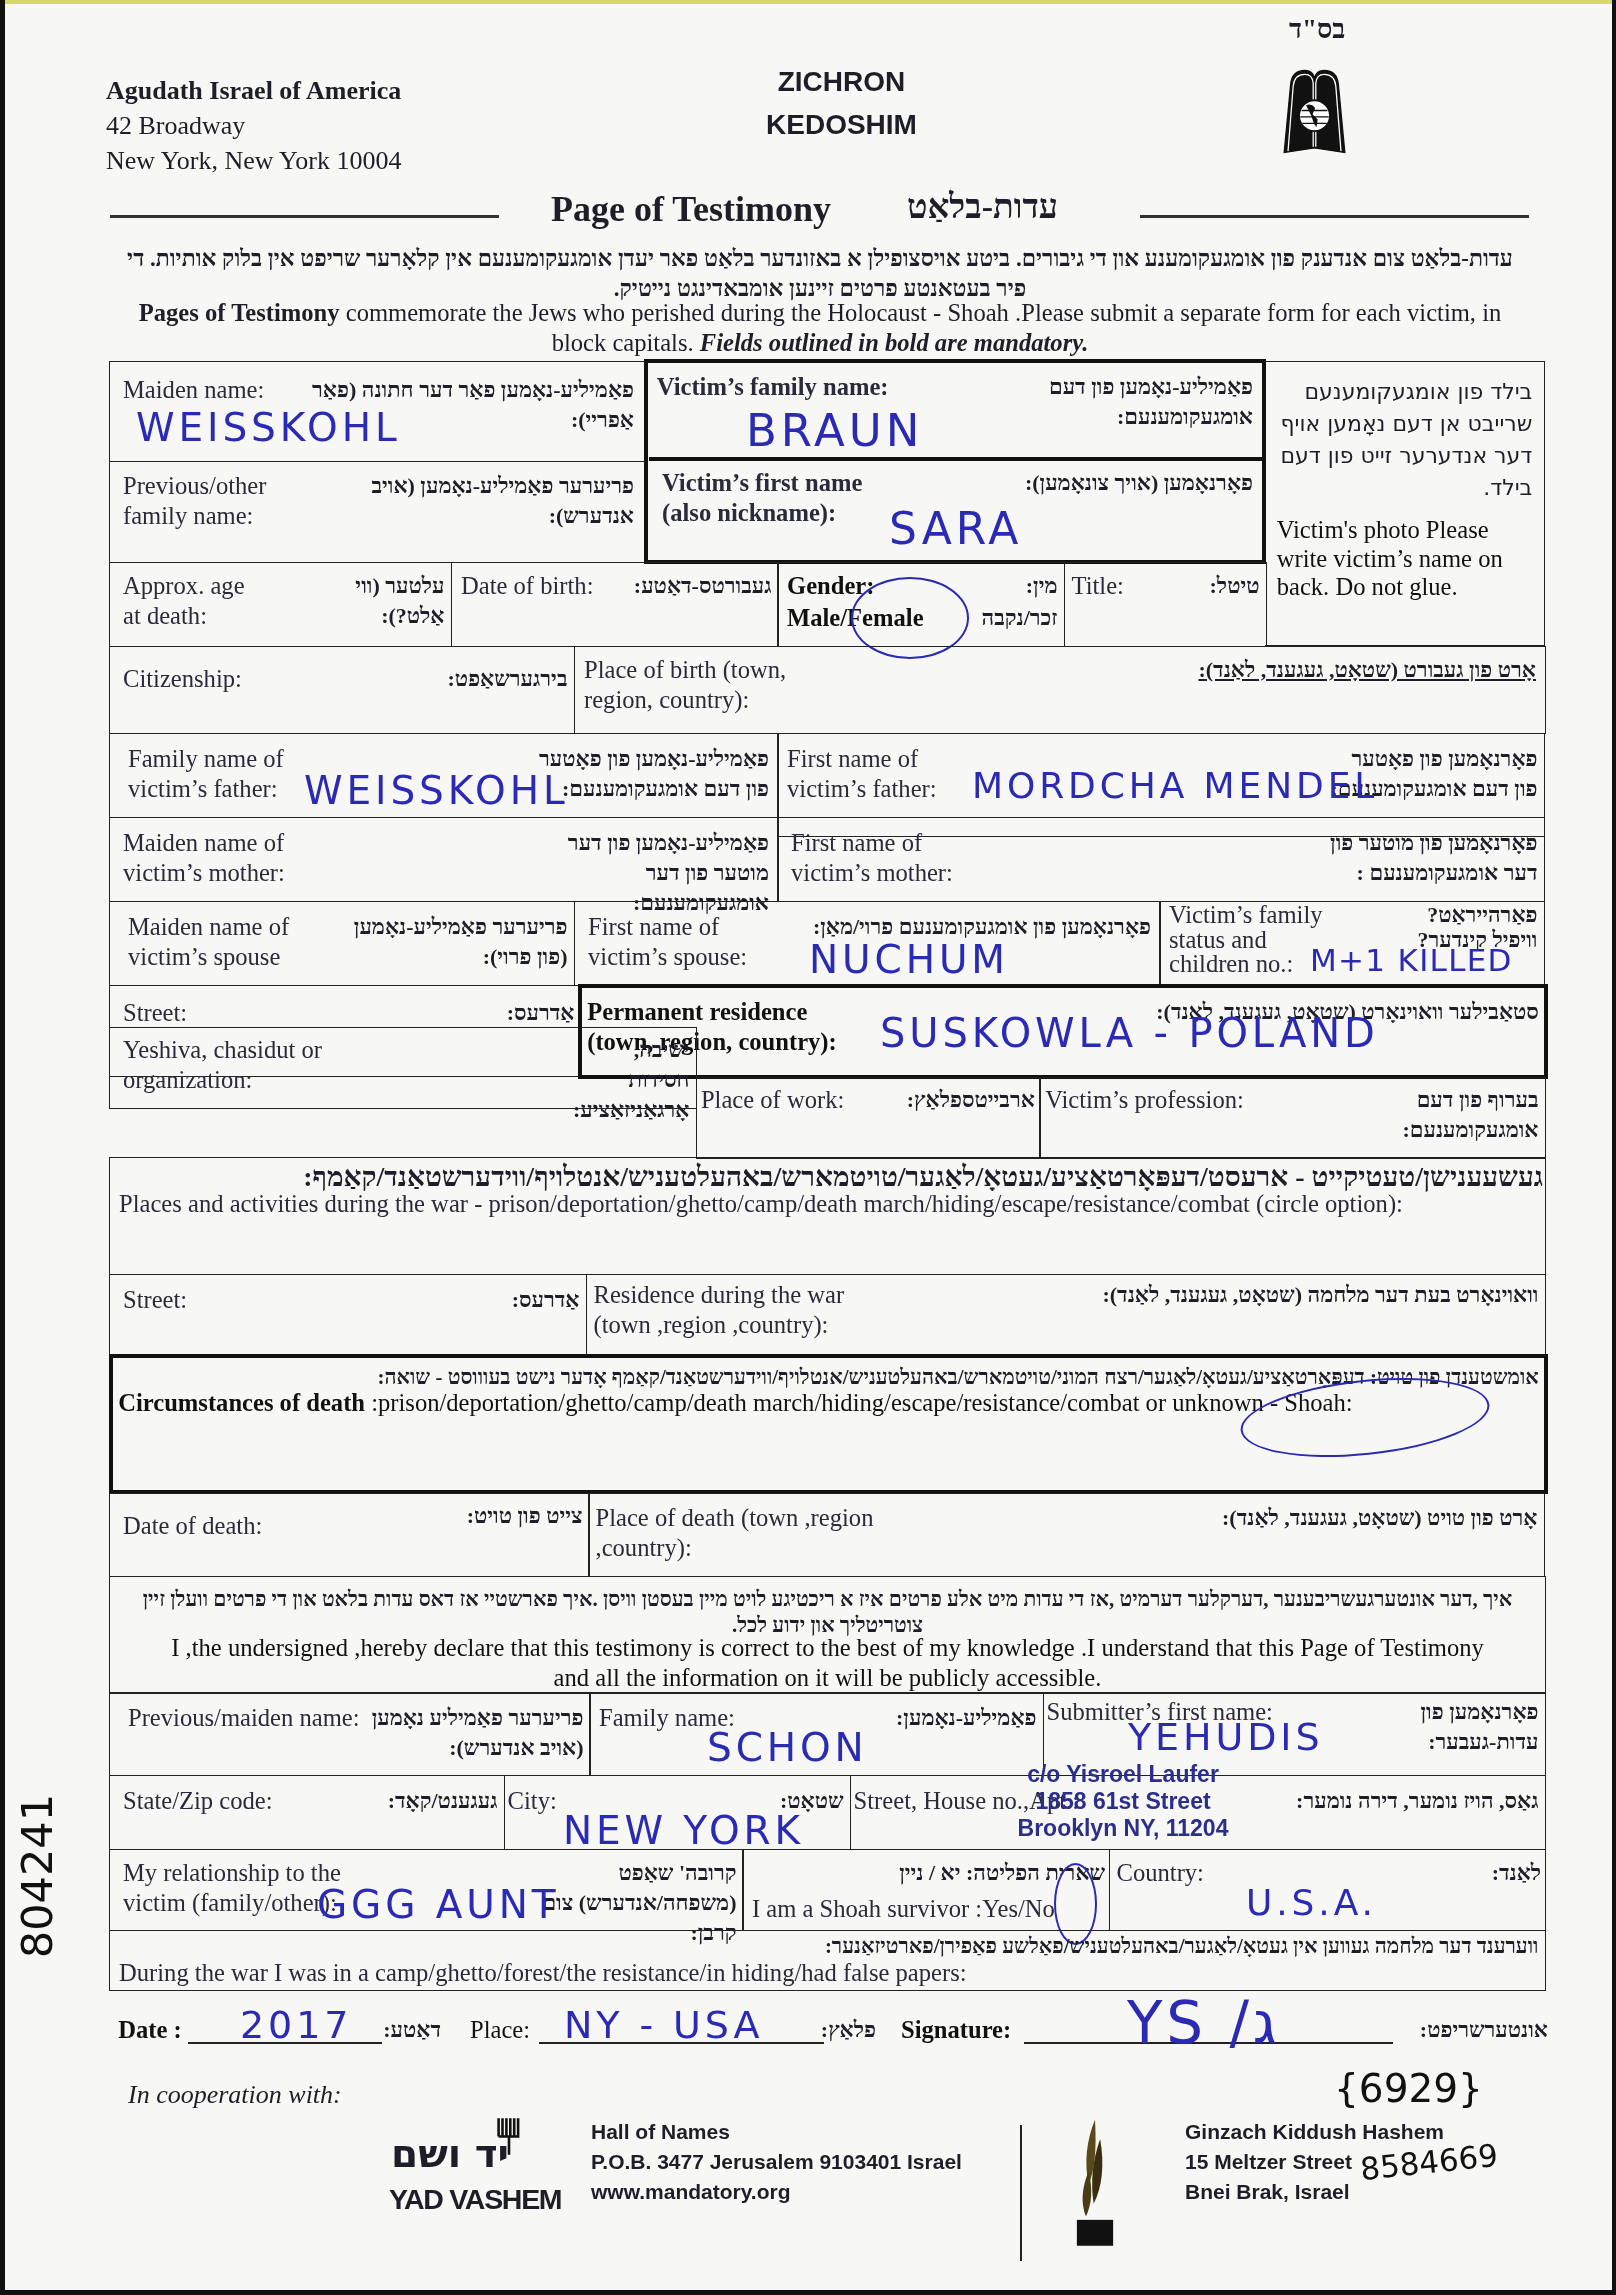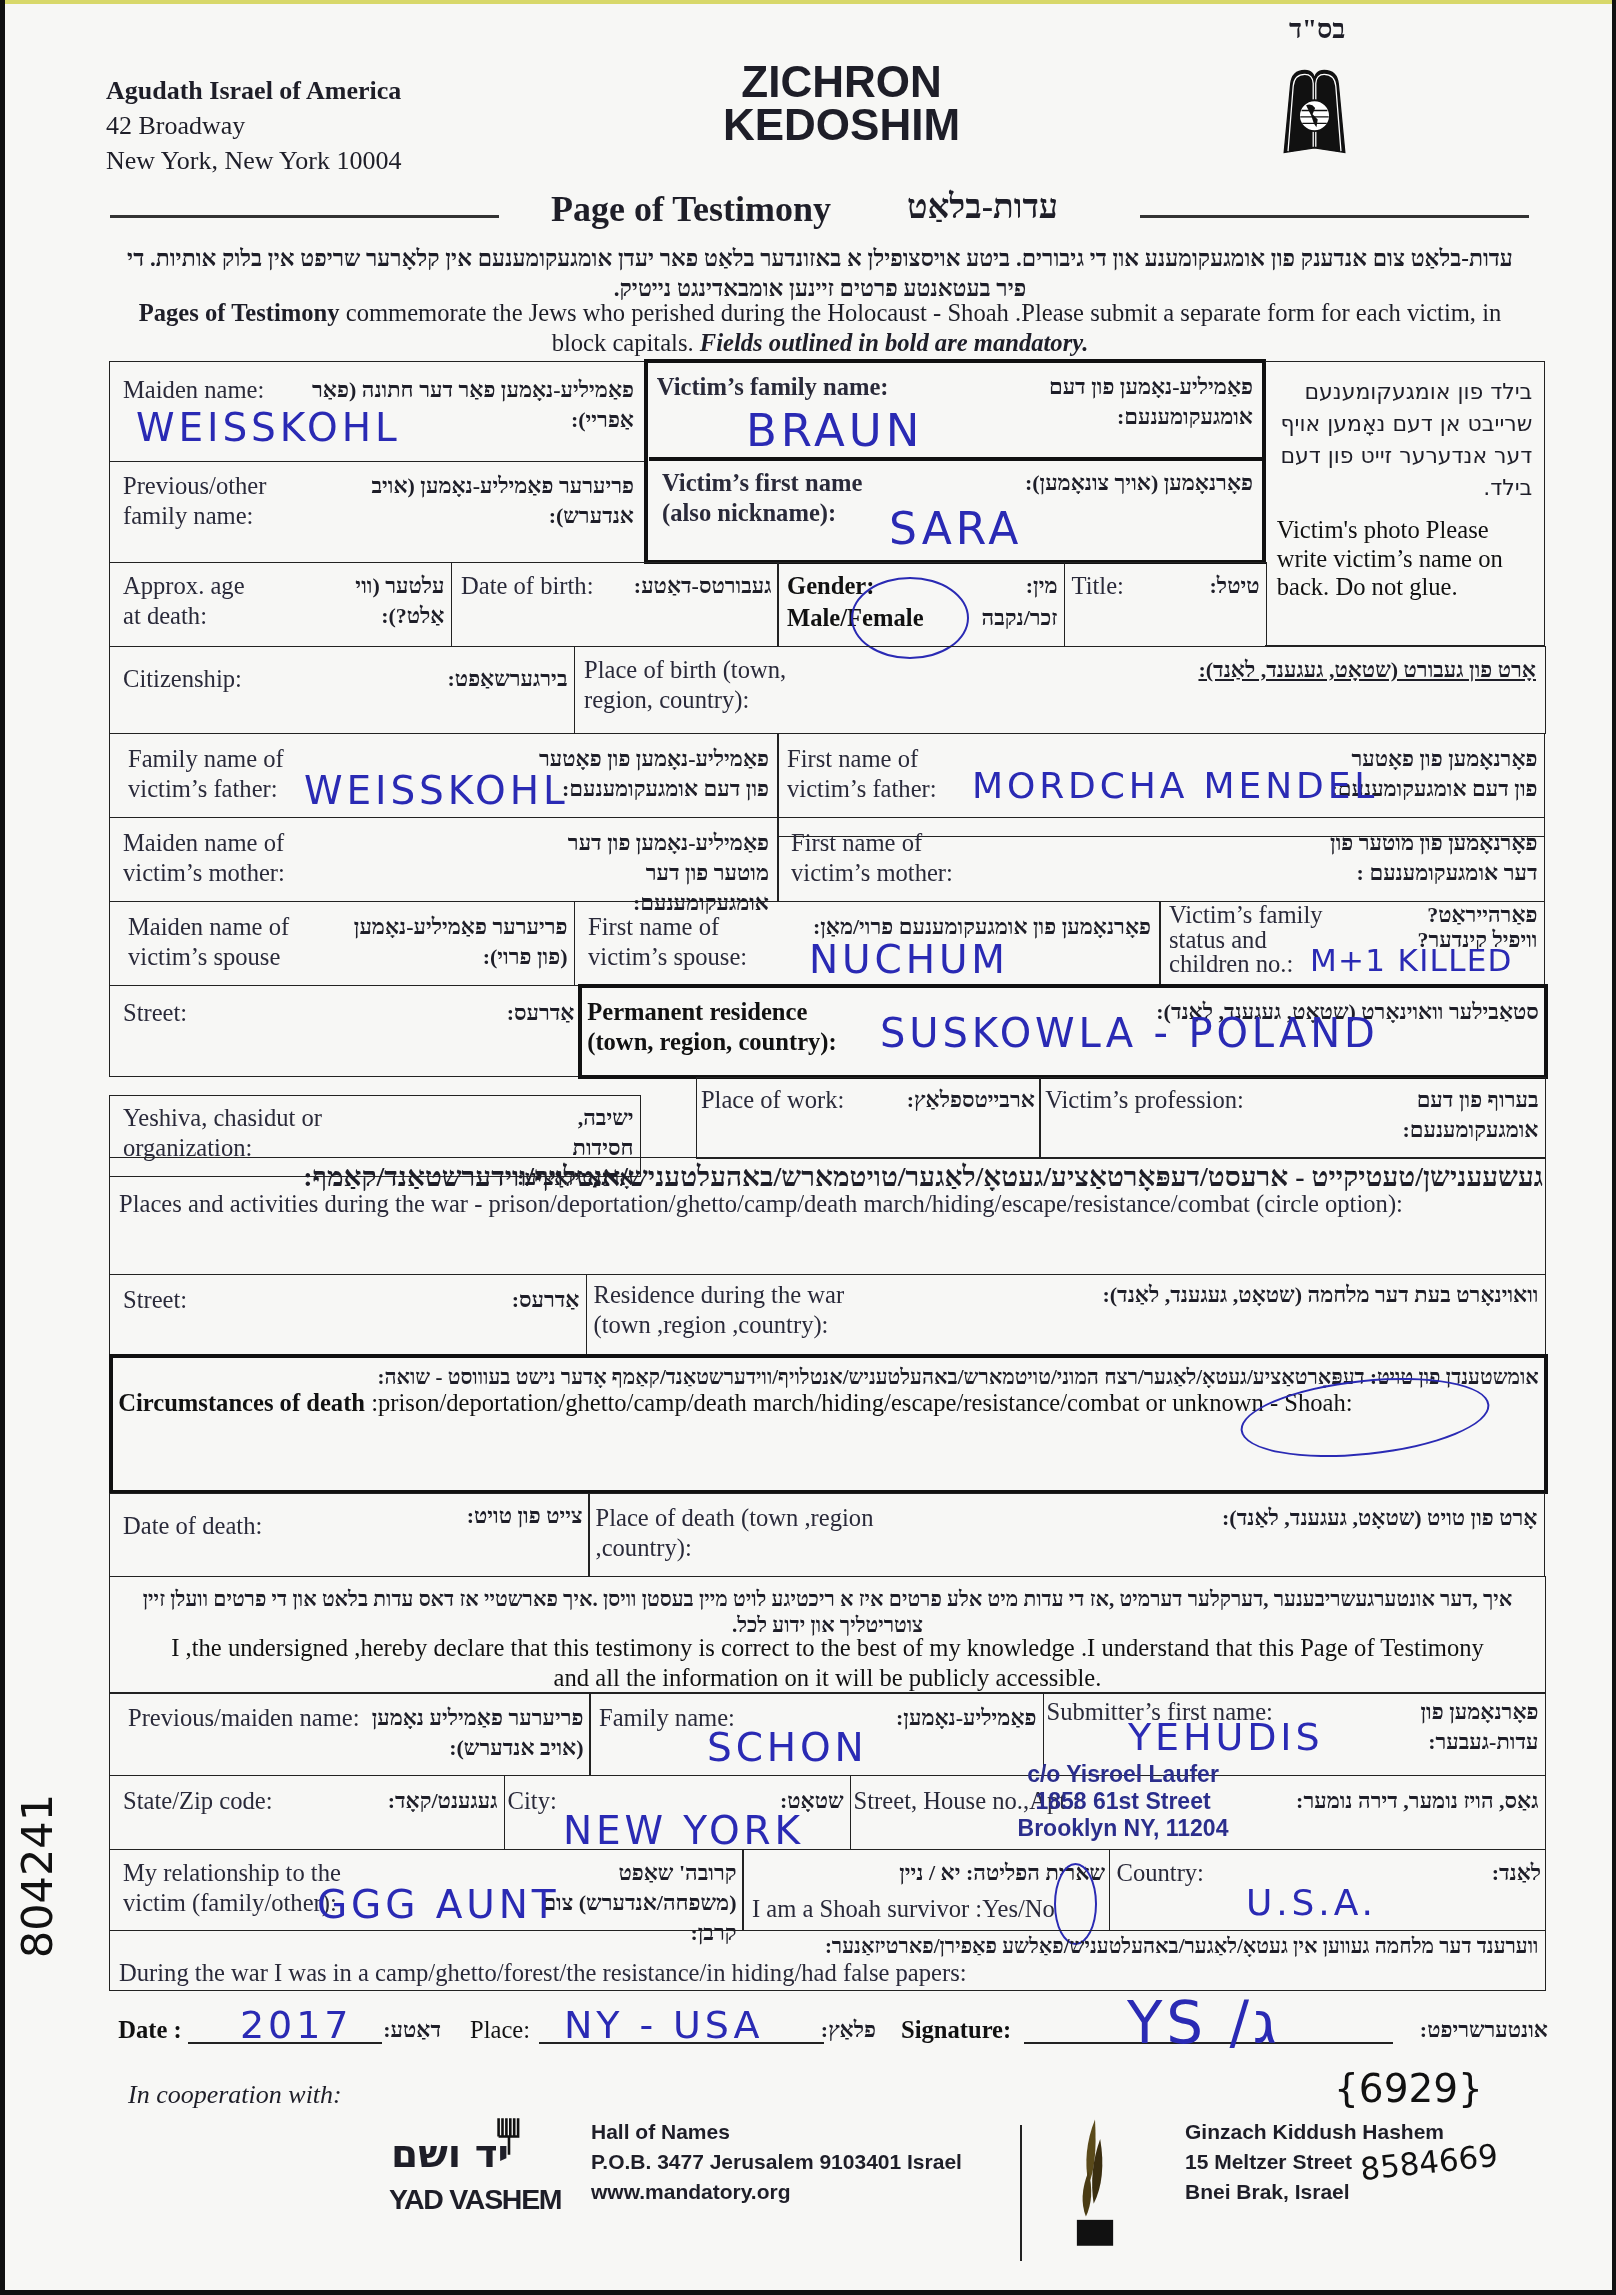--- a/index.html
+++ b/index.html
@@ -10,21 +10,21 @@
     color:#1e1e28;
   }
   .edge-left { position:absolute; left:0; top:0; width:5.2px; height:2295px; background:#111; }
   .edge-right { position:absolute; right:0; top:0; width:5.2px; height:2295px; background:#111; }
   .edge-top { position:absolute; left:0; top:0; width:1617px; height:3.9px; background:#d8d86a; }
   .edge-bottom { position:absolute; left:0; bottom:0; width:1617px; height:5.2px; background:#111; }
 
   .abs { position:absolute; }
   .org { left:106px; top:73px; font-size:26px; line-height:35px; }
   .org .name { font-weight:bold; }
-  .zichron { left:712px; top:60px; width:259px; text-align:center; font-family:"Liberation Sans",sans-serif; font-weight:bold; font-size:44px; line-height:43px; }
+  .zichron { left:712px; top:60px; width:259px; text-align:center; font-family:"Liberation Sans",sans-serif; font-weight:bold; font-size:28px; line-height:43px; }
   .bsd { left:1289px; top:14.2px; font-size:27px; font-weight:bold; direction:rtl; }
   .logo { left:1279px; top:65px; width:71px; height:91px; }
 
   .title-rule { position:absolute; top:215px; height:2.6px; background:#333; }
   .title { left:551px; top:188px; font-size:36px; font-weight:bold; }
   .title-he { left:907px; top:188px; font-size:34px; font-weight:bold; direction:rtl; }
 
   .intro-he { left:117px; top:244px; width:1406px; text-align:center; direction:rtl; font-size:23px; font-weight:bold; line-height:30px; }
   .intro-en { left:117px; top:298px; width:1406px; text-align:center; font-size:24.6px; line-height:30px; }
   .intro-en b { font-weight:bold; }
@@ -182,21 +182,21 @@
   <div class="cell" style="left:109px;top:985px;width:473px;height:92px;">
     <span class="lbl" style="left:13px;top:11.7px;">Street:</span>
     <span class="he" style="right:6.5px;top:11.7px;width:78px;">אַדרעס:</span>
   </div>
   <div class="cell bold" style="left:578px;top:984px;width:970px;height:95px;">
     <span class="lbl" style="left:5.2px;top:9px;width:272px;color:#111;"><b>Permanent residence (town, region, country):</b></span>
     <span class="he" style="right:5.2px;top:9px;width:427px;">סטאַבילער וואוינאָרט (שטאָט, געגענד, לאַנד):</span>
     <span class="hand" style="left:298px;top:22px;font-size:40px;">SUSKOWLA - POLAND</span>
   </div>
 
-  <div class="cell" style="left:109px;top:1095px;width:532px;height:82px;">
+  <div class="cell" style="left:109px;top:1027px;width:588px;height:82px;">
     <span class="lbl" style="left:13px;top:6.5px;width:207px;">Yeshiva, chasidut or organization:</span>
     <span class="he" style="right:6.5px;top:6.5px;width:117px;">ישיבה, חסידות אָרגאַניזאַציע:</span>
   </div>
   <div class="cell" style="left:696px;top:1077px;width:345px;height:82px;">
     <span class="lbl" style="left:3.9px;top:6.5px;">Place of work:</span>
     <span class="he" style="right:5.2px;top:6.5px;width:130px;">ארבייטספלאַץ:</span>
   </div>
   <div class="cell" style="left:1039px;top:1077px;width:507px;height:82px;">
     <span class="lbl" style="left:5.2px;top:6.5px;">Victim’s profession:</span>
     <span class="he" style="right:6.5px;top:6.5px;width:130px;">בערוף פון דעם אומגעקומענעם:</span>

